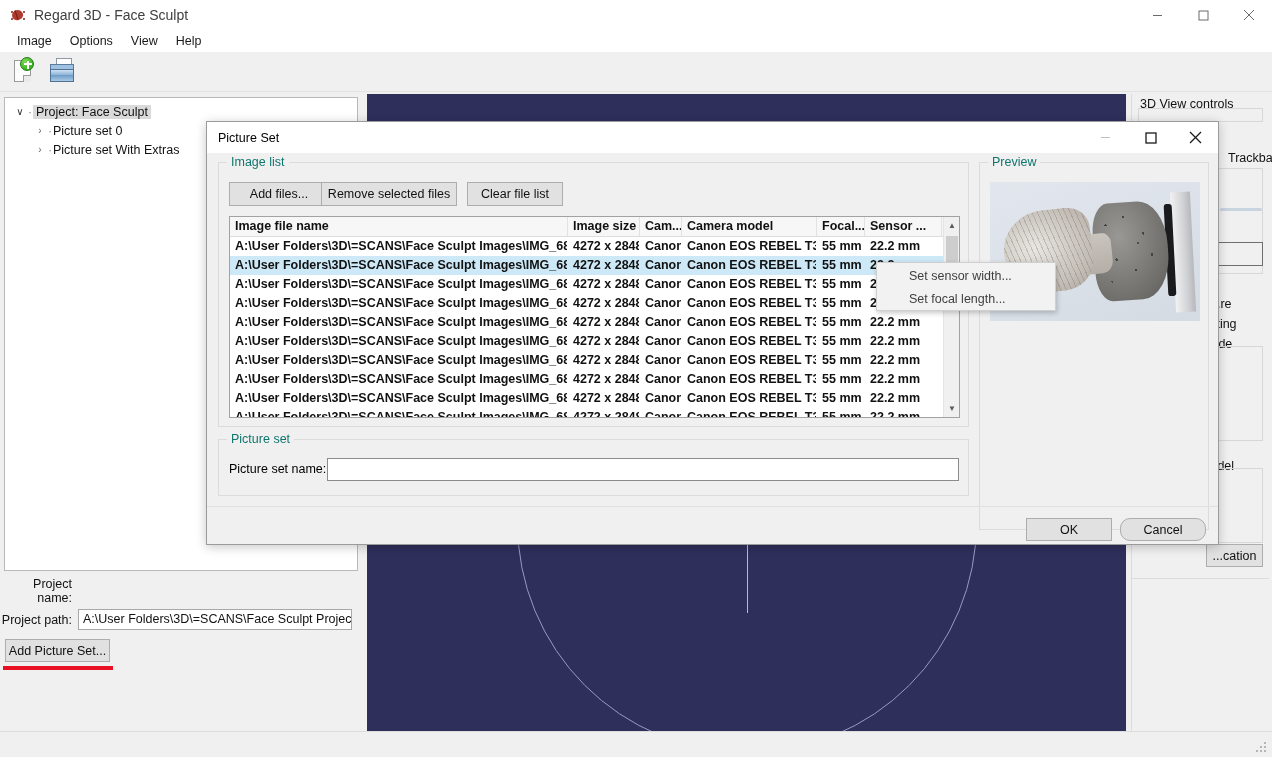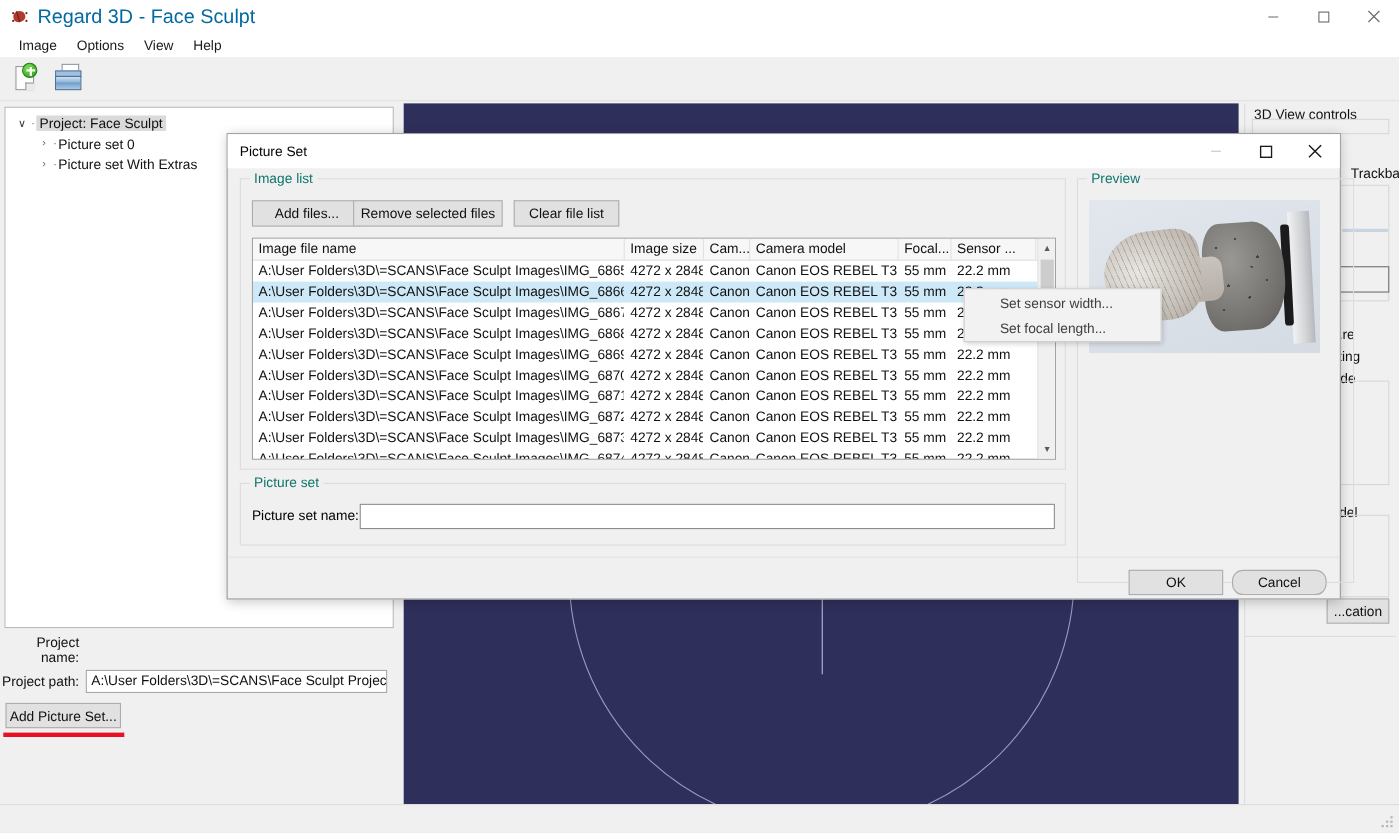--- a/index.html
+++ b/index.html
@@ -34,21 +34,21 @@
     transform: rotate(-18deg);
   }
   .tb-icon .bug-line {
     position: absolute; left: 6px; top: 3px; width: 1px; height: 10px;
     background: #6e201a; transform: rotate(-18deg);
   }
   .tb-icon .bug-dot {
     position: absolute; width: 2px; height: 2px; background: #7c241c; border-radius: 50%;
   }
   .tb-title {
-    font-size: 18px; color: #0369a1; white-space: nowrap;
+    font-size: 14px; color: #404040; white-space: nowrap;
   }
   .tb-buttons {
     position: absolute; right: 0; top: 0; height: 30px; display: flex;
   }
   .tb-btn {
     width: 46px; height: 30px; display: flex; align-items: center; justify-content: center;
     color: #6b6b6b; font-size: 13px;
   }
   .tb-btn svg { display: block; }
 
@@ -221,31 +221,31 @@
 
   .groupbox {
     position: absolute; border: 1px solid #dcdcdc;
   }
   .gb-title {
     position: absolute; top: -8px; left: 8px; background: #f0f0f0;
     padding: 0 4px; font-size: 12.5px; color: #0f766e;
   }
 
   #gb-imagelist { left: 11px; top: 40px; width: 751px; height: 265px; }
-  #gb-preview   { left: 772px; top: 40px; width: 252px; height: 368px; text-align: center; }
+  #gb-preview   { left: 772px; top: 40px; width: 230px; height: 368px; text-align: center; }
   #gb-pictureset{ left: 11px; top: 317px; width: 751px; height: 57px; }
 
   .list-btn { position: absolute; height: 24px; }
   #btn-add-files   { left: 10px;  top: 19px; width: 100px; }
   #btn-remove-sel  { left: 102px; top: 19px; width: 136px; }
   #btn-clear-list  { left: 248px; top: 19px; width: 96px; }
 
   .listview {
     position: absolute; left: 10px; top: 53px; width: 731px; height: 202px;
-    background: #ffffff; border: 1px solid #a2a2a2; overflow: hidden;
+    background: #ffffff; border: 1px solid #a2a2a2; overflow: hidden; font-weight: bold;
   }
   .lv-header {
     display: flex; height: 20px; background: #f7f7f7; border-bottom: 1px solid #dedede;
     font-size: 12.5px; color: #111;
   }
   .lv-header .th {
     border-right: 1px solid #e2e2e2; padding: 2px 0 0 5px; overflow: hidden; white-space: nowrap;
   }
   .lv-body { position: relative; }
   .lv-row { display: flex; height: 19px; font-size: 12.5px; color: #111; }

